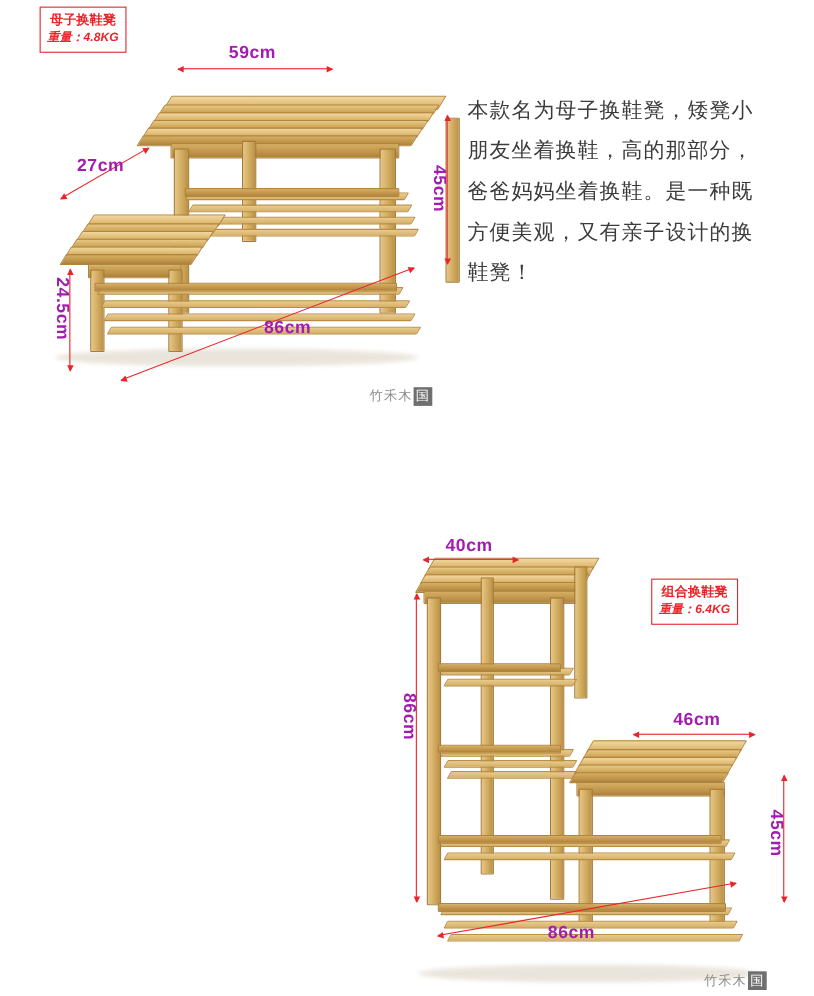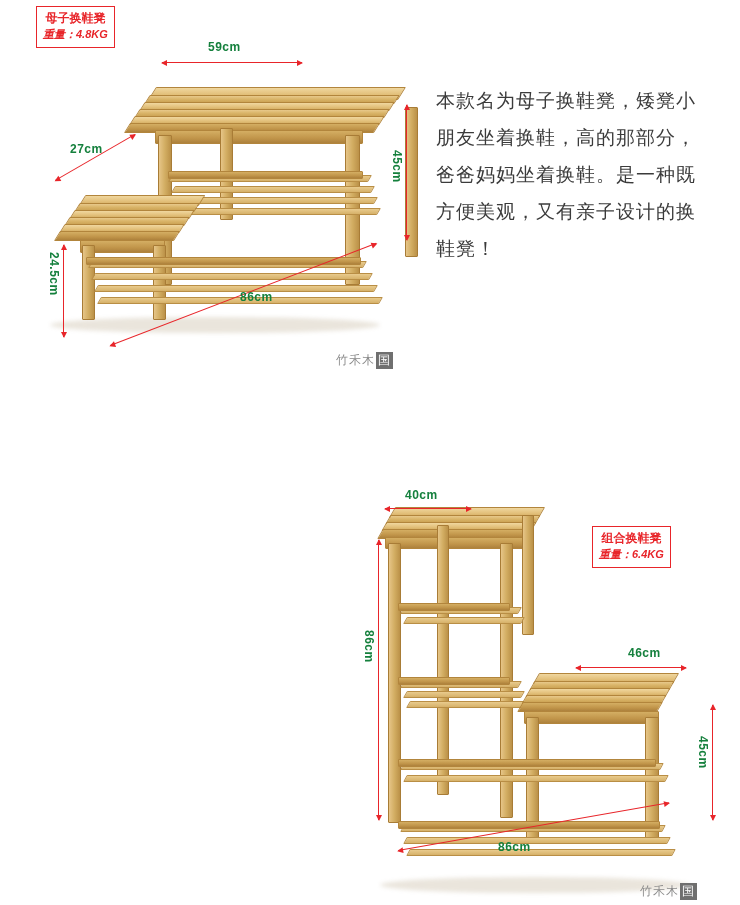--- a/index.html
+++ b/index.html
@@ -8,21 +8,21 @@
     background:#ffffff;
     font-family:"Liberation Sans","DejaVu Sans",sans-serif;
     position:relative;
     overflow:hidden;
   }
   .page{position:relative;width:740px;height:643px;}
 
   
   .abs{position:absolute;}
   .dim-label{
-    color:#15803d;font-size:12px;font-weight:bold;letter-spacing:.5px;
+    color:#a21caf;font-size:16px;font-weight:bold;letter-spacing:.5px;
     font-family:"Liberation Sans","DejaVu Sans",sans-serif;
     white-space:nowrap;
   }
   .dim-label.vert{writing-mode:vertical-rl;text-orientation:mixed;}
 
   
   .arrow-h{position:absolute;height:0;border-top:1px solid #e8252a;}
   .arrow-h:before,.arrow-h:after{
     content:"";position:absolute;top:-3px;width:0;height:0;
     border-top:3px solid transparent;border-bottom:3px solid transparent;
@@ -145,21 +145,21 @@
 
     <div class="arrow-v" style="left:406px;top:105px;height:135px;"></div>
     <div class="dim-label vert abs" style="left:390px;top:150px;">45cm</div>
 
     <div class="arrow-v" style="left:63px;top:245px;height:92px;"></div>
     <div class="dim-label vert abs" style="left:47px;top:252px;">24.5cm</div>
 
     <div class="arrow-d" style="left:110px;top:345px;width:285px;transform:rotate(-21deg);"></div>
     <div class="dim-label abs" style="left:240px;top:290px;">86cm</div>
 
-    <div class="para" style="left:436px;top:82px;width:260px;">本款名为母子换鞋凳，矮凳小朋友坐着换鞋，高的那部分，爸爸妈妈坐着换鞋。是一种既方便美观，又有亲子设计的换鞋凳！</div>
+    <div class="para" style="left:425px;top:82px;width:260px;">本款名为母子换鞋凳，矮凳小朋友坐着换鞋，高的那部分，爸爸妈妈坐着换鞋。是一种既方便美观，又有亲子设计的换鞋凳！</div>
 
     <div class="wm" style="left:336px;top:352px;">
       <span>竹禾木</span><span class="mark">国</span>
     </div>
   </div>
 
   <div class="abs" style="left:0;top:440px;width:740px;height:465px;">
 
     <div class="wood" style="left:340px;top:55px;width:390px;height:400px;">
       <div class="shadow" style="left:40px;top:382px;width:310px;height:16px;"></div>
@@ -209,21 +209,21 @@
       <div class="t2">重量：6.4KG</div>
     </div>
 
     <div class="arrow-h" style="left:385px;top:68px;width:86px;"></div>
     <div class="dim-label abs" style="left:405px;top:48px;">40cm</div>
 
     <div class="arrow-v" style="left:378px;top:100px;height:280px;"></div>
     <div class="dim-label vert abs" style="left:362px;top:190px;">86cm</div>
 
     <div class="arrow-h" style="left:576px;top:227px;width:110px;"></div>
-    <div class="dim-label abs" style="left:612px;top:206px;margin-left:16px;">46cm</div>
+    <div class="dim-label abs" style="left:612px;top:206px;">46cm</div>
 
     <div class="arrow-v" style="left:712px;top:265px;height:115px;"></div>
     <div class="dim-label vert abs" style="left:696px;top:296px;">45cm</div>
 
     <div class="arrow-d" style="left:398px;top:410px;width:275px;transform:rotate(-10deg);"></div>
     <div class="dim-label abs" style="left:498px;top:400px;">86cm</div>
 
 
     <div class="wm" style="left:640px;top:443px;">
       <span>竹禾木</span><span class="mark">国</span>

